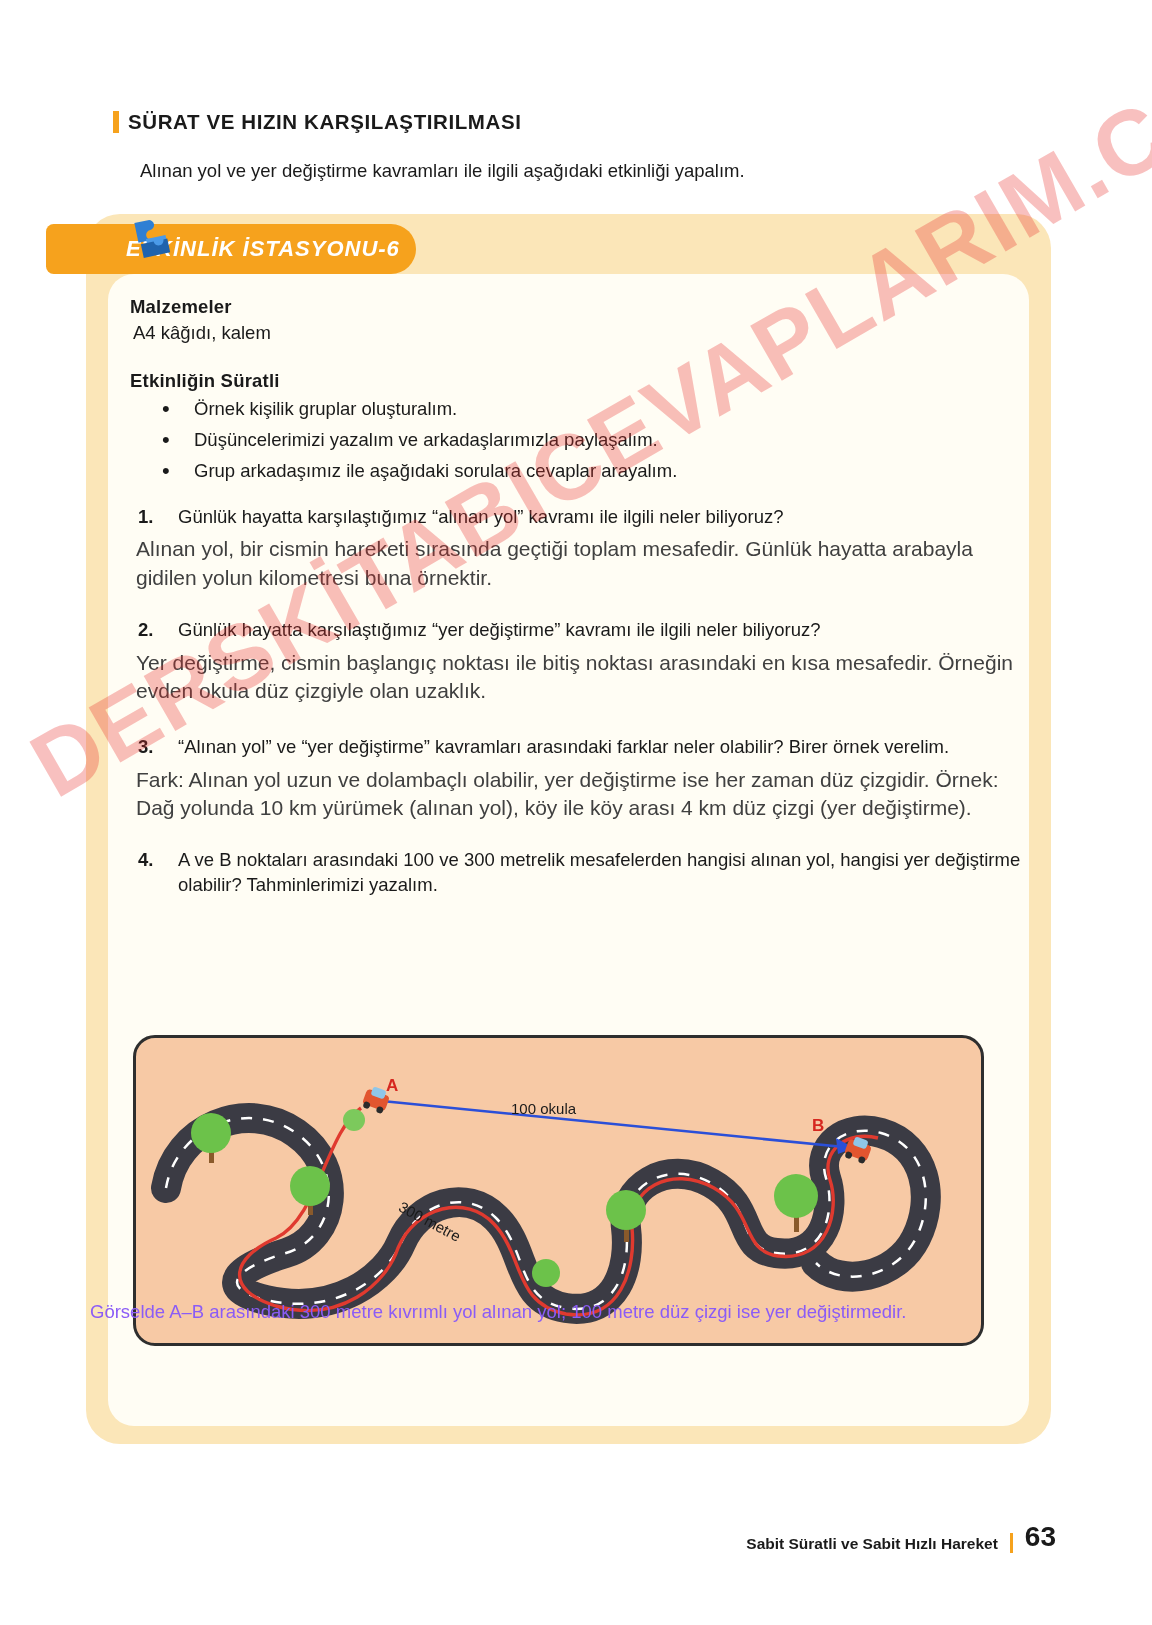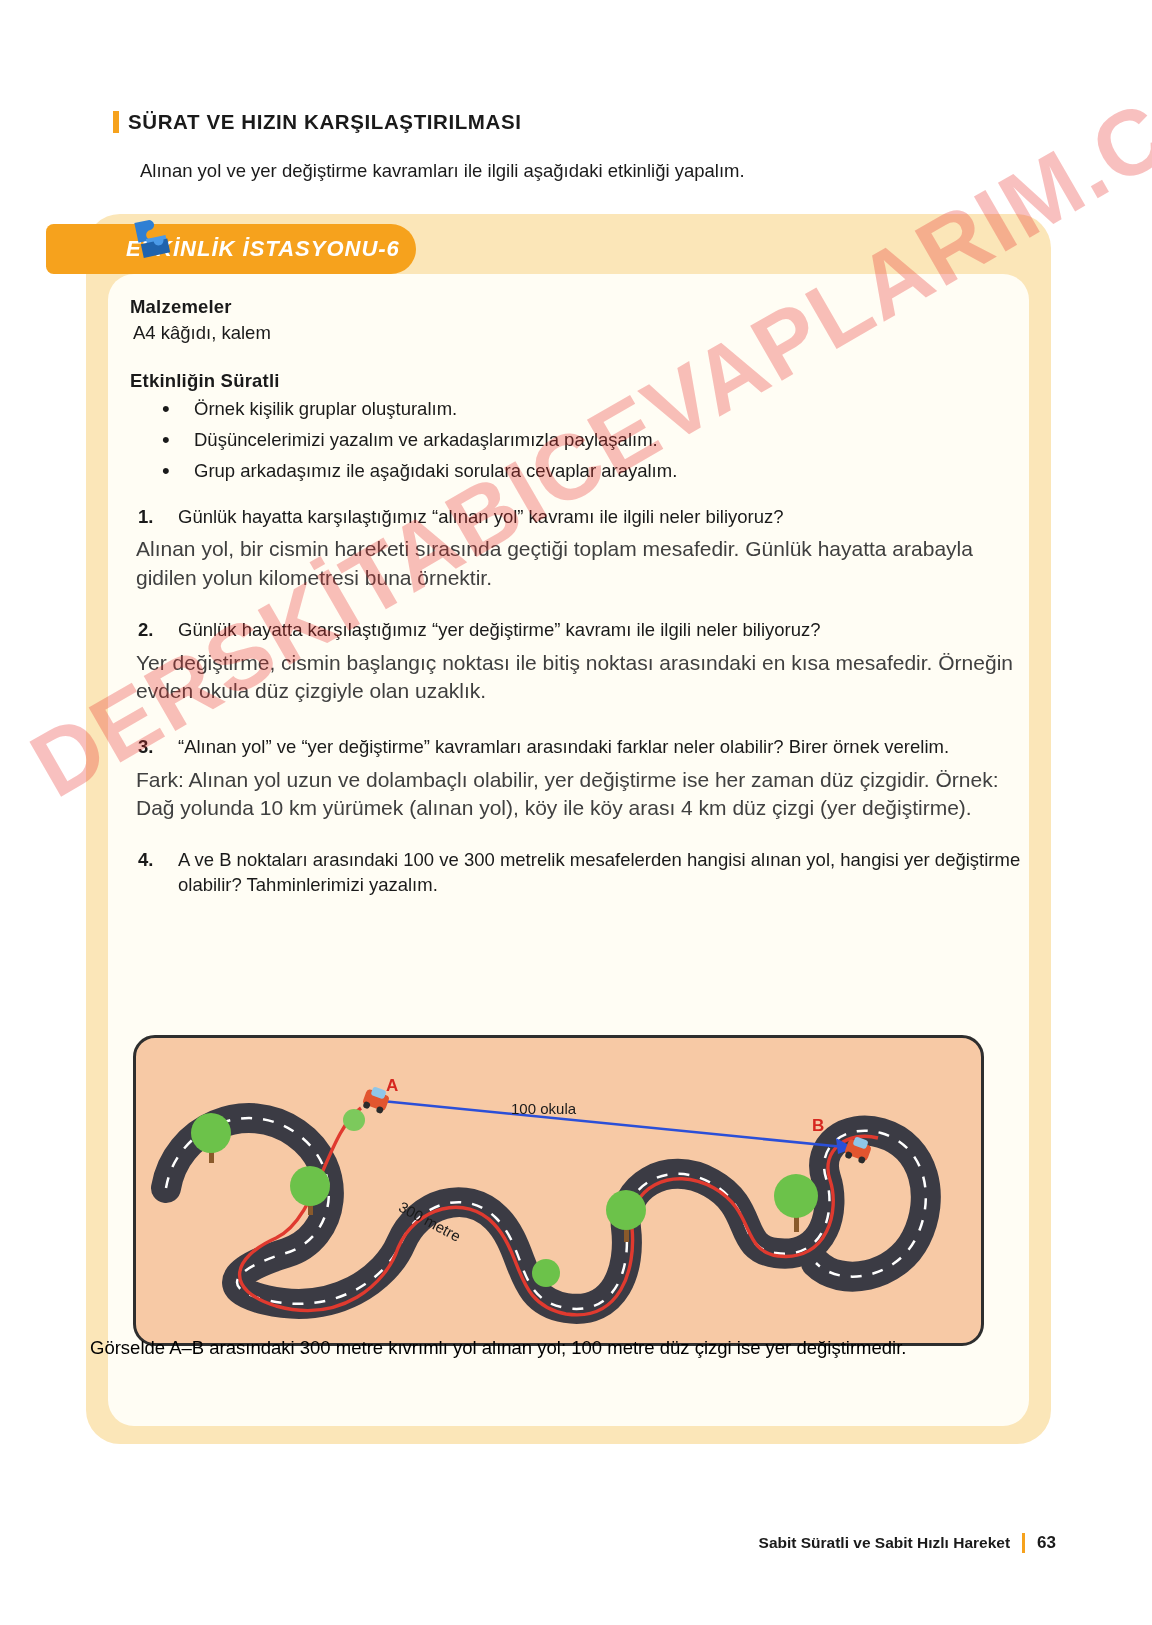--- a/index.html
+++ b/index.html
@@ -183,47 +183,47 @@
   }
   .dist-label {
     position: absolute;
     font-size: 15px;
     color: #1a1a1a;
   }
 
   .fig-caption {
     position: absolute;
     left: 90px;
-    top: 1336px;
+    top: 1300px;
     width: 940px;
-    color: #000000;
+    color: #8b5cf6;
     font-size: 18.5px;
     line-height: 1.35;
   }
 
   
   .footer {
     position: absolute;
     right: 96px;
     bottom: 72px;
     display: flex;
-    align-items: center;
+    align-items: flex-end;
     gap: 12px;
     font-size: 15.5px;
     font-weight: bold;
     color: #1a1a1a;
   }
   .footer .divider {
     width: 3px;
     height: 20px;
     background: #f6a21d;
     display: block;
   }
   .footer .page-no {
-    font-size: 17px;
+    font-size: 28px;
     font-weight: bold;
   }
 
   
   .watermark {
     position: absolute;
     left: 0;
     top: 0;
     width: 1152px;
     height: 1625px;

